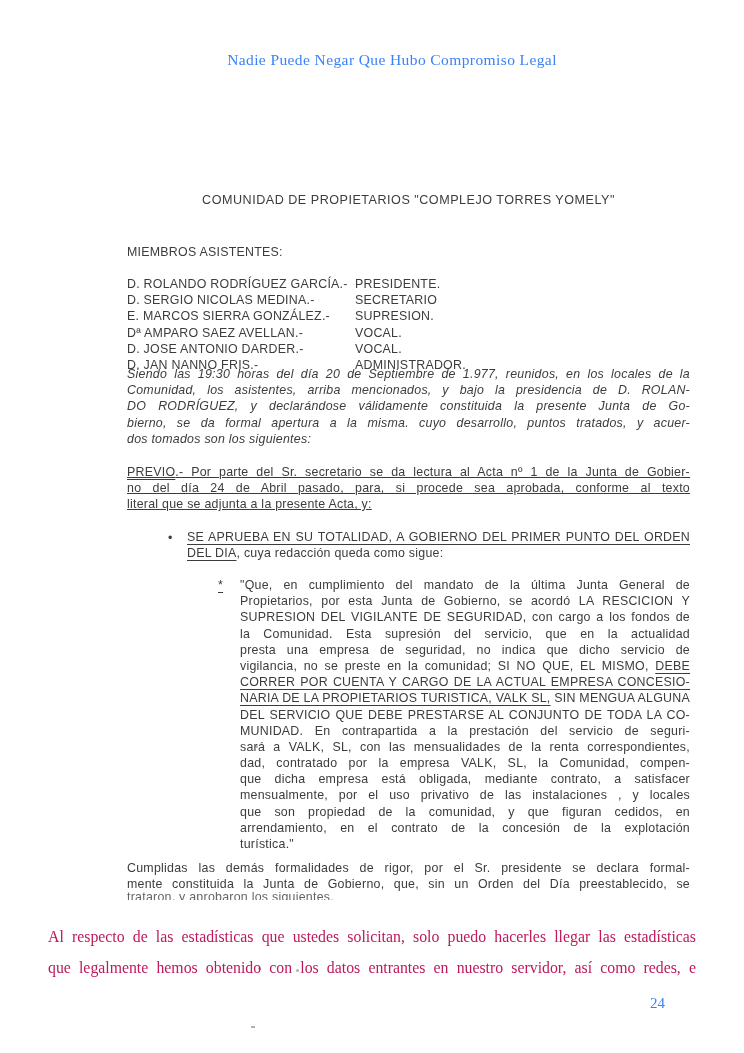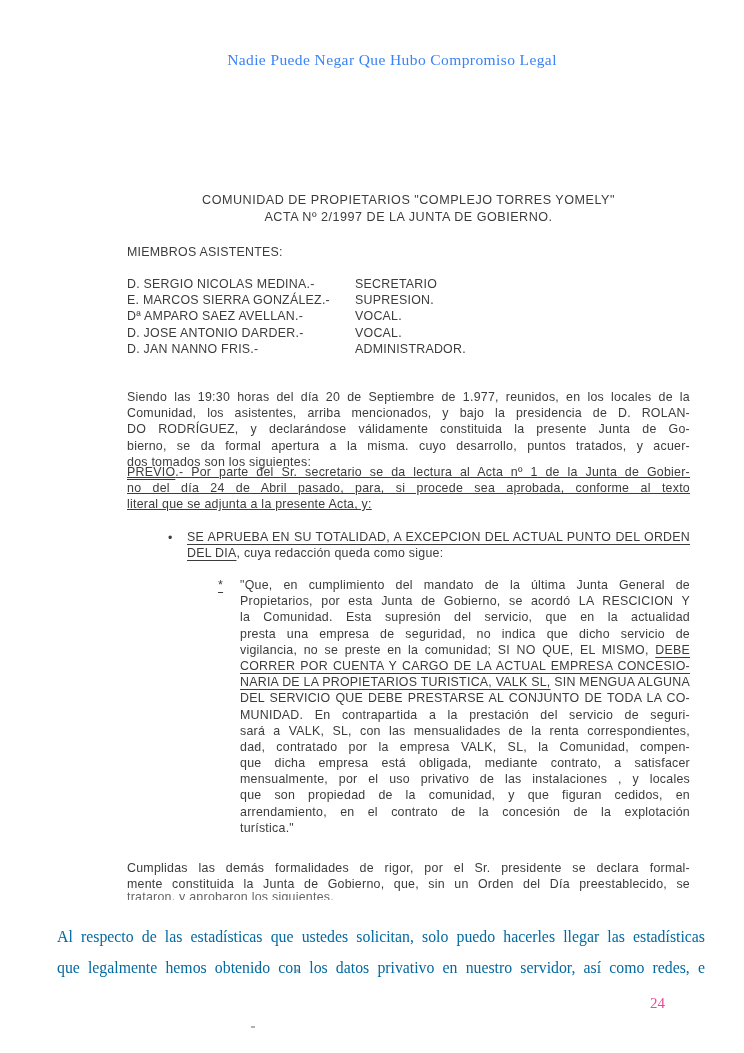--- a/index.html
+++ b/index.html
@@ -11,44 +11,44 @@
     font-family:"Liberation Serif",serif;
     color:#1b1b1b;
   }
   
   .running-header{
     position:absolute;left:0;top:51px;width:744px;
     text-align:center;
     font-size:15.5px;letter-spacing:.4px;color:#3b82f6;padding-left:20px;
   }
   .body-text{
-    position:absolute;left:57px;top:922px;width:648px;
-    font-size:15.8px;line-height:30.5px;color:#0369a1;
+    position:absolute;left:48px;top:922px;width:648px;
+    font-size:15.8px;line-height:30.5px;color:#be185d;
   }
   .body-text .line{height:30.5px;}
   .page-number{
     position:absolute;left:650px;top:995px;width:40px;
-    font-size:15px;color:#ec4899;text-align:left;
+    font-size:15px;color:#3b82f6;text-align:left;
   }
   
   .scan{
     position:absolute;left:127px;top:190px;width:563px;height:725px;
     font-family:"Liberation Sans",sans-serif;
     font-size:12.4px;line-height:16.2px;
     color:#3c3c3c;
     letter-spacing:.25px;
     filter:blur(.32px);
   }
   .scan .block{position:absolute;left:0;width:100%;}
   .doc-title{top:2px;text-align:center;font-size:12.6px;line-height:17px;letter-spacing:.5px;}
   .members-heading{top:54px;}
   .members-list{top:86px;}
   .member-row{height:16.2px;white-space:nowrap;}
   .member-name{display:inline-block;width:228px;}
-  .opening{top:199px;}
+  .opening{top:176px;font-style:italic;}
   .previo{top:274px;text-decoration:underline;}
   .approval{top:339px;}
   .approval .marker{position:absolute;left:41px;top:1px;}
   .approval .lines{position:absolute;left:60px;top:0;width:503px;}
   .quote{top:387px;}
   .quote .marker{position:absolute;left:91px;top:0;text-decoration:underline;text-underline-offset:3px;}
   .quote .lines{position:absolute;left:113px;top:0;width:450px;}
   .closing{top:670px;}
   .cut-line{
     position:absolute;left:0;top:699px;width:100%;
@@ -70,26 +70,28 @@
 <body>
 
 <div class="page">
 
   <div class="running-header">Nadie Puede Negar Que Hubo Compromiso Legal</div>
 
   <div class="scan">
 
     <div class="block doc-title">
       <div>COMUNIDAD DE PROPIETARIOS "COMPLEJO TORRES YOMELY"</div>
-      <div>ACTA Nº 2/1997 DE LA JUNTA DE GOBIERNO.</div>
     </div>
 
     <div class="block members-heading">MIEMBROS ASISTENTES:</div>
 
     <div class="block members-list">
+      <div class="member-row">
+        <span class="member-name">D. ROLANDO RODRÍGUEZ GARCÍA.-</span><span class="member-role">PRESIDENTE.</span>
+      </div>
       <div class="member-row">
         <span class="member-name">D. SERGIO NICOLAS MEDINA.-</span><span class="member-role">SECRETARIO</span>
       </div>
       <div class="member-row">
         <span class="member-name">E. MARCOS SIERRA GONZÁLEZ.-</span><span class="member-role">SUPRESION.</span>
       </div>
       <div class="member-row">
         <span class="member-name">Dª AMPARO SAEZ AVELLAN.-</span><span class="member-role">VOCAL.</span>
       </div>
       <div class="member-row">
@@ -110,30 +112,31 @@
 
     <div class="block previo">
         <div class="line"><span class="u">PREVIO</span><span>.- Por parte del Sr. secretario se da lectura al Acta nº 1 de la Junta de Gobier-</span></div>
         <div class="line"><span>no del día 24 de Abril pasado, para, si procede sea aprobada, conforme al texto</span></div>
         <div class="line last"><span>literal que se adjunta a la presente Acta, y:</span></div>
       </div>
 
     <div class="block approval">
       <span class="marker">•</span>
       <div class="lines">
-          <div class="line"><span class="u">SE APRUEBA EN SU TOTALIDAD, A EXCEPCION DEL ACTUAL PUNTO DEL ORDEN</span></div>
+          <div class="line"><span class="u">SE APRUEBA EN SU TOTALIDAD, A GOBIERNO DEL PRIMER PUNTO DEL ORDEN</span></div>
           <div class="line last"><span class="u">DEL DIA</span><span>, cuya redacción queda como sigue:</span></div>
         </div>
     </div>
 
     <div class="block quote">
       <span class="marker">*</span>
       <div class="lines">
           <div class="line"><span>"Que, en cumplimiento del mandato de la última  Junta General de</span></div>
           <div class="line"><span>Propietarios, por esta Junta de Gobierno, se acordó LA RESCICION Y</span></div>
+          <div class="line"><span>SUPRESION DEL VIGILANTE DE SEGURIDAD, con cargo a los fondos de</span></div>
           <div class="line"><span>la Comunidad. Esta supresión del servicio, que en la actualidad</span></div>
           <div class="line"><span>presta una empresa de seguridad, no indica que dicho servicio de</span></div>
           <div class="line"><span>vigilancia, no se preste en la comunidad; SI NO QUE, EL MISMO, </span><span class="u">DEBE</span></div>
           <div class="line"><span class="u">CORRER POR CUENTA Y CARGO DE LA ACTUAL EMPRESA CONCESIO-</span></div>
           <div class="line"><span class="u">NARIA DE LA PROPIETARIOS TURISTICA, VALK SL,</span><span> SIN MENGUA ALGUNA</span></div>
           <div class="line"><span>DEL SERVICIO QUE DEBE PRESTARSE AL CONJUNTO DE TODA LA CO-</span></div>
           <div class="line"><span>MUNIDAD. En contrapartida a la prestación del servicio de seguri-</span></div>
           <div class="line"><span>sará a VALK, SL, con las mensualidades de la renta correspondientes,</span></div>
           <div class="line"><span>dad, contratado por la empresa VALK, SL, la Comunidad, compen-</span></div>
           <div class="line"><span>que dicha empresa está obligada, mediante contrato, a satisfacer</span></div>
@@ -151,18 +154,18 @@
     <div class="cut-line">trataron, y aprobaron los siguientes,</div>
 
     <div class="speck s1"></div>
     <div class="speck s2"></div>
     <div class="speck s3"></div>
     <div class="speck s4"></div>
   </div>
 
   <div class="body-text j-all">
       <div class="line">Al respecto de las estadísticas que ustedes solicitan, solo puedo hacerles llegar las estadísticas</div>
-      <div class="line last">que legalmente hemos obtenido con los datos privativo en nuestro servidor, así como redes, e</div>
+      <div class="line last">que legalmente hemos obtenido con los datos entrantes en nuestro servidor, así como redes, e</div>
     </div>
 
   <div class="page-number">24</div>
 
 </div>
 
 </body></html>

